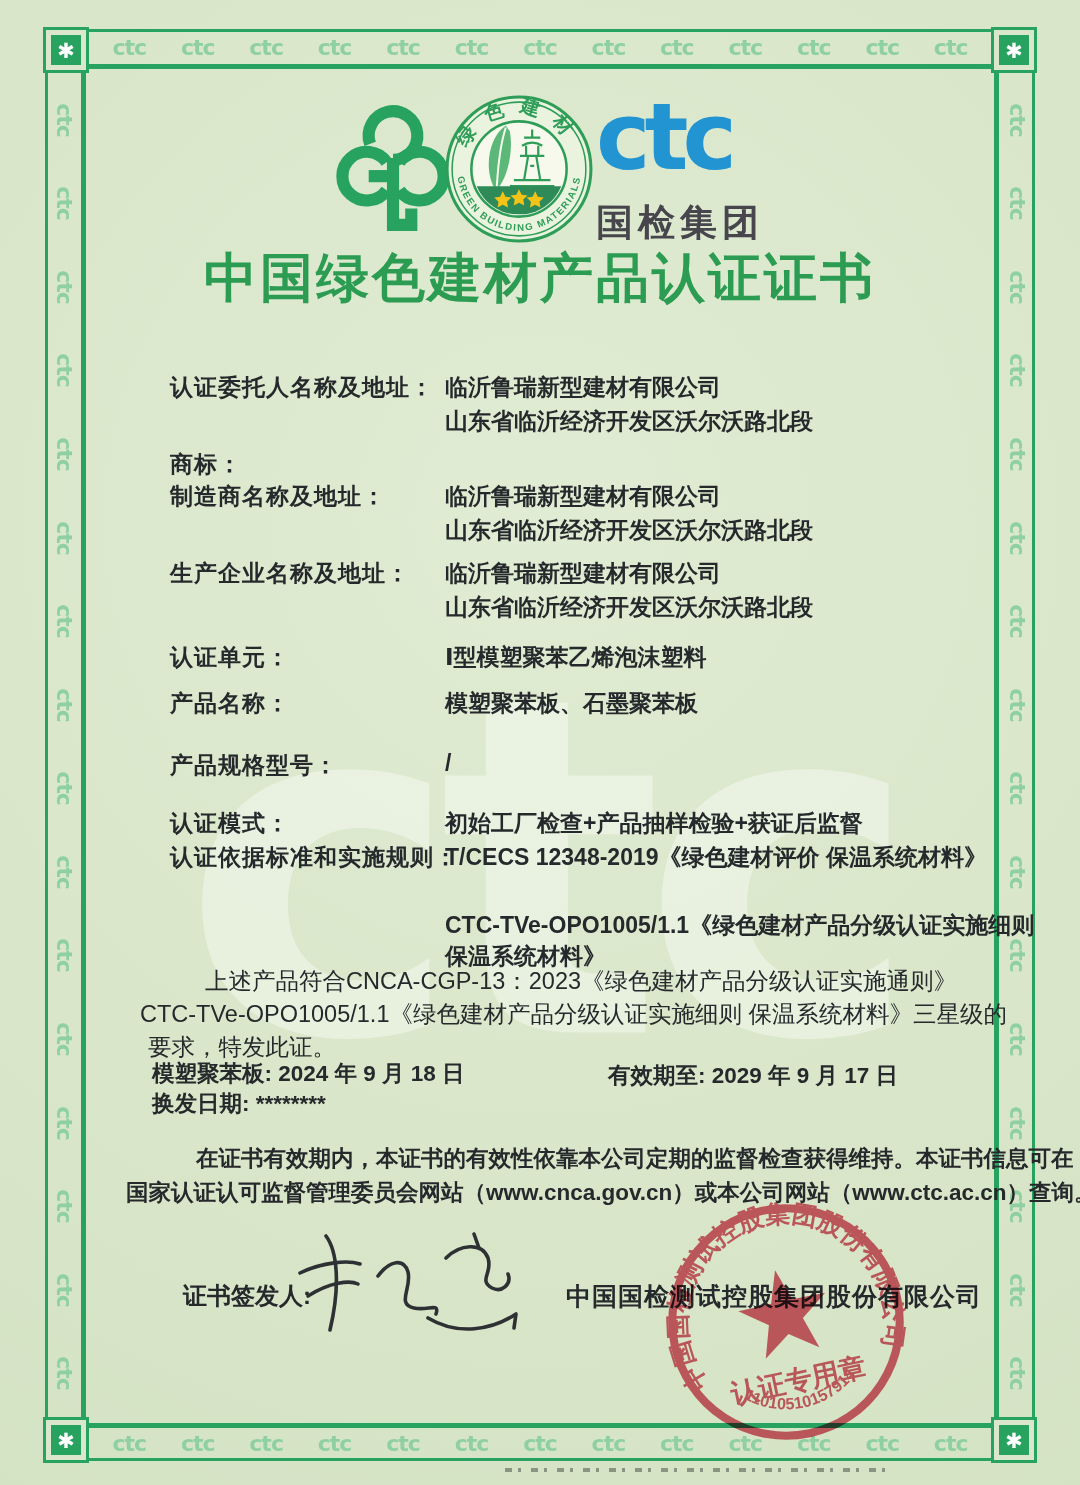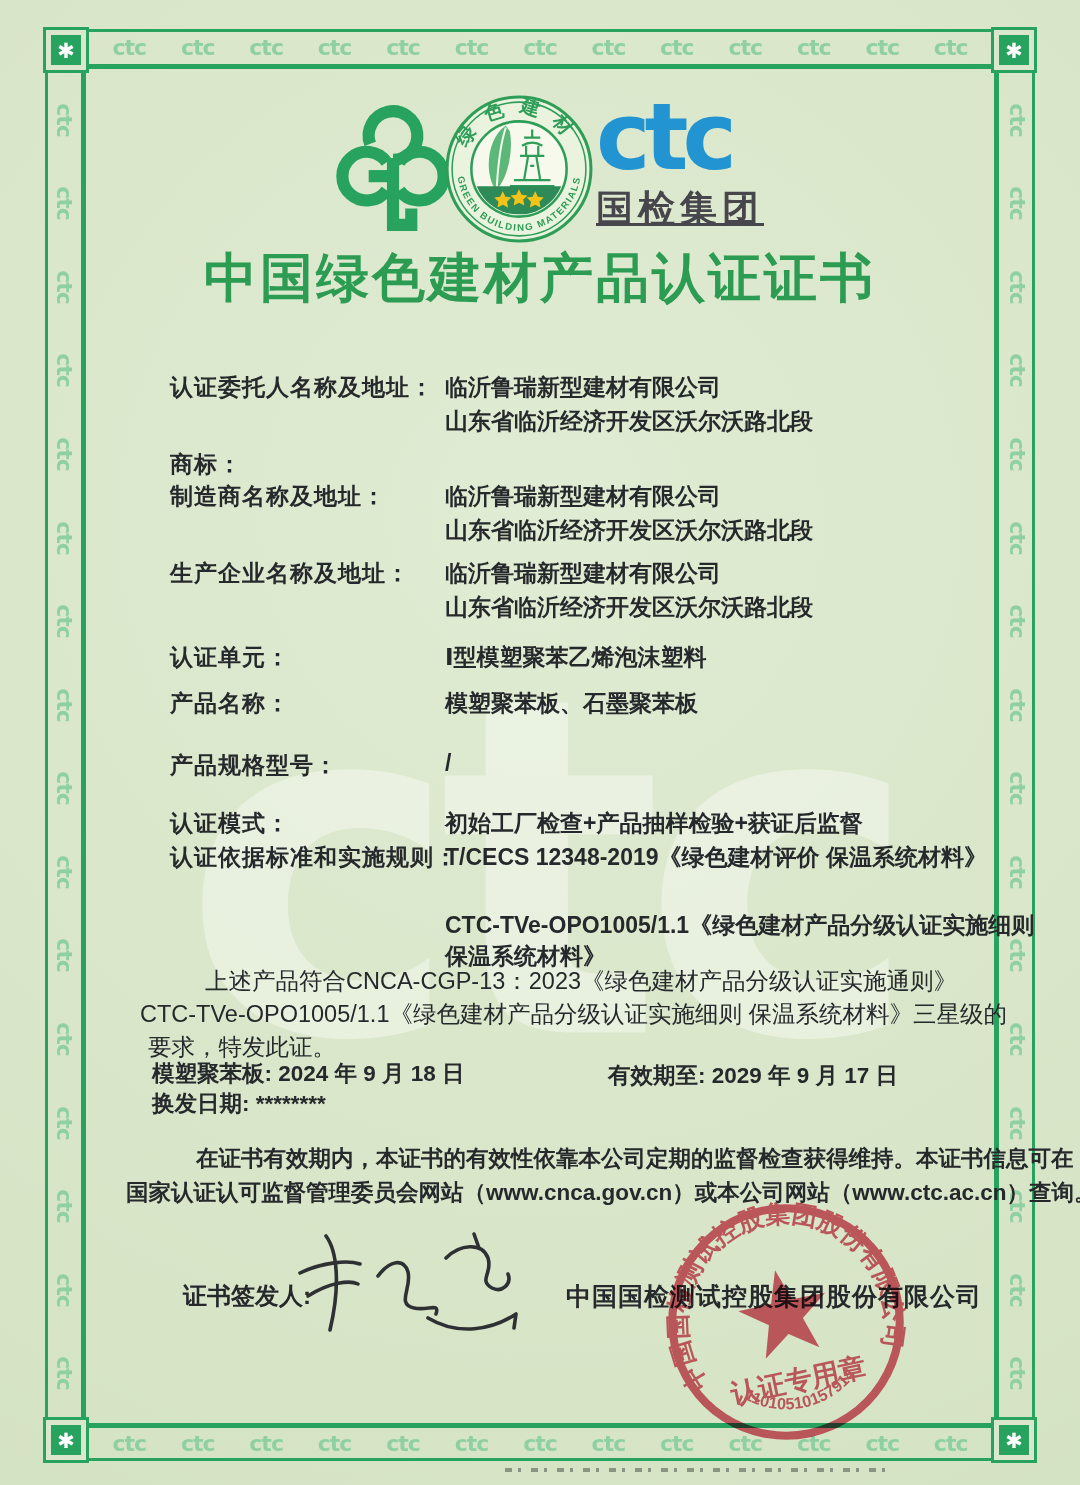--- a/index.html
+++ b/index.html
@@ -48,21 +48,21 @@
   
   .hdr{position:absolute;z-index:2;}
   .gbp-logo{left:330px;top:95px;}
   .gbm-badge{left:443px;top:93px;}
   .ctc-logo-block{left:596px;top:92px;width:180px;}
   .ctc-word{
     font-family:"DejaVu Sans",sans-serif;font-weight:bold;font-size:92px;line-height:1;
     color:#2394d2;letter-spacing:-6px;
   }
   .ctc-cn{
-    margin-top:0;font-weight:bold;font-size:37px;color:#46464c;letter-spacing:5px;text-decoration:underline;
+    margin-top:14px;font-weight:bold;font-size:37px;color:#46464c;letter-spacing:5px;
   }
   .cert-title{
     position:absolute;top:243px;left:0;width:1080px;text-align:center;z-index:2;
     font-size:53px;font-weight:bold;color:#2c9c53;letter-spacing:3px;
     font-family:"Liberation Serif","DejaVu Serif",serif;
   }
   .cert-no{
     position:absolute;top:330px;left:0;width:1080px;text-align:center;z-index:2;
     font-size:25px;font-weight:bold;color:#23262a;letter-spacing:1px;
   }

